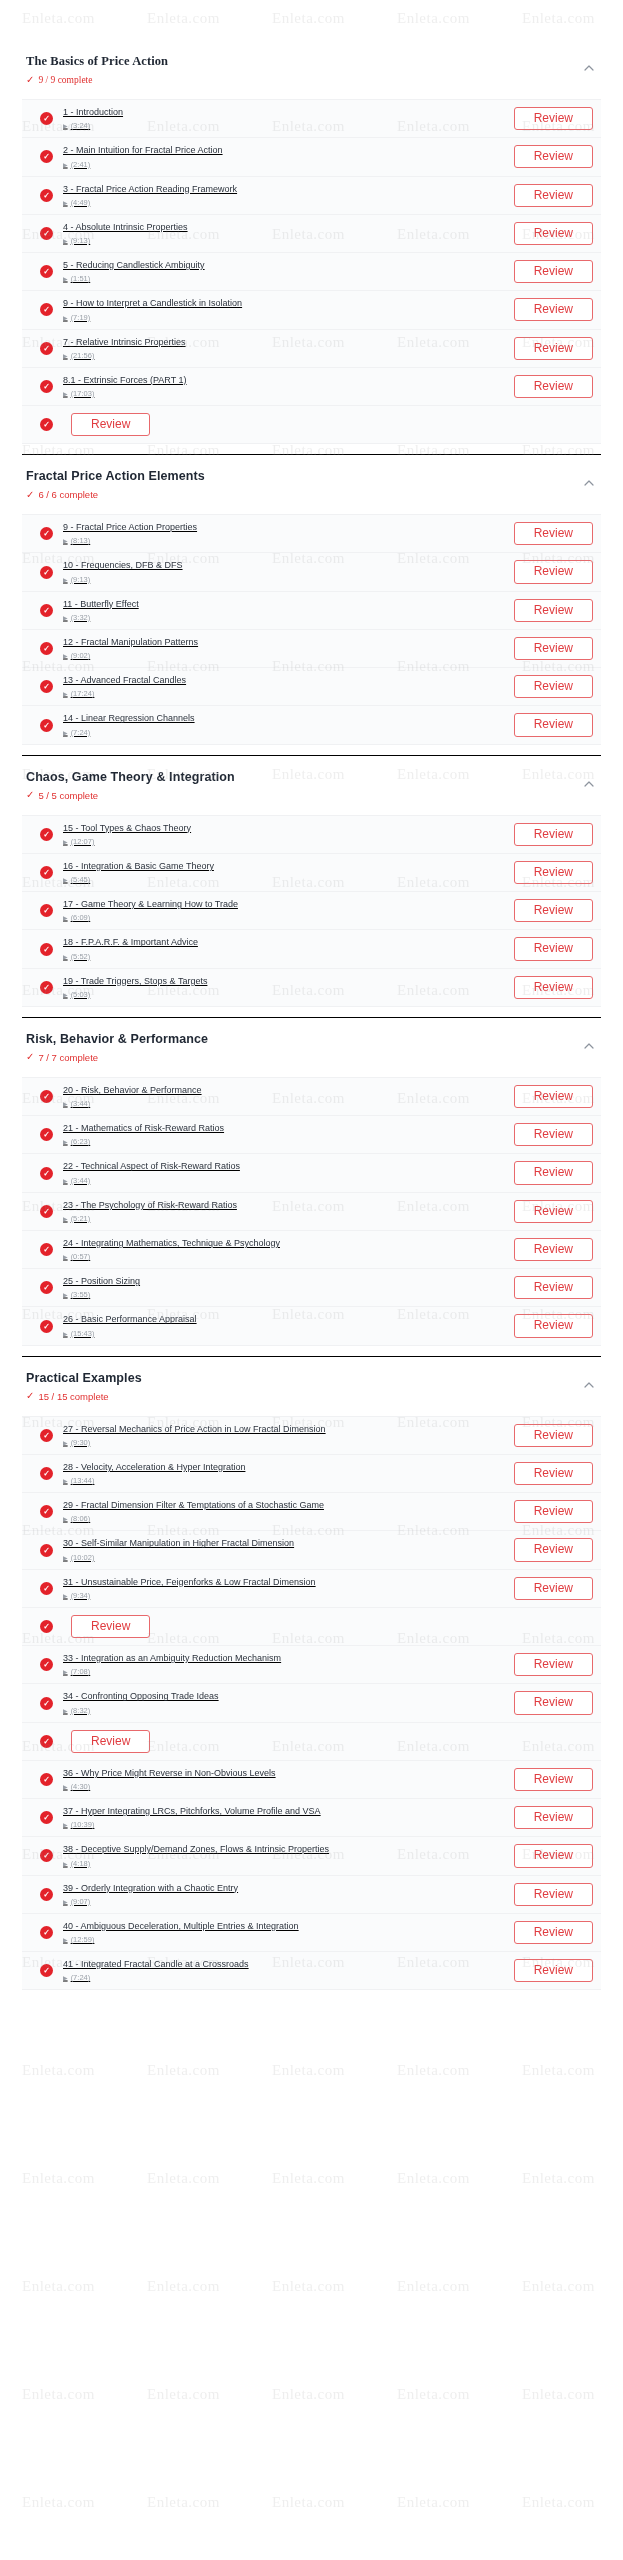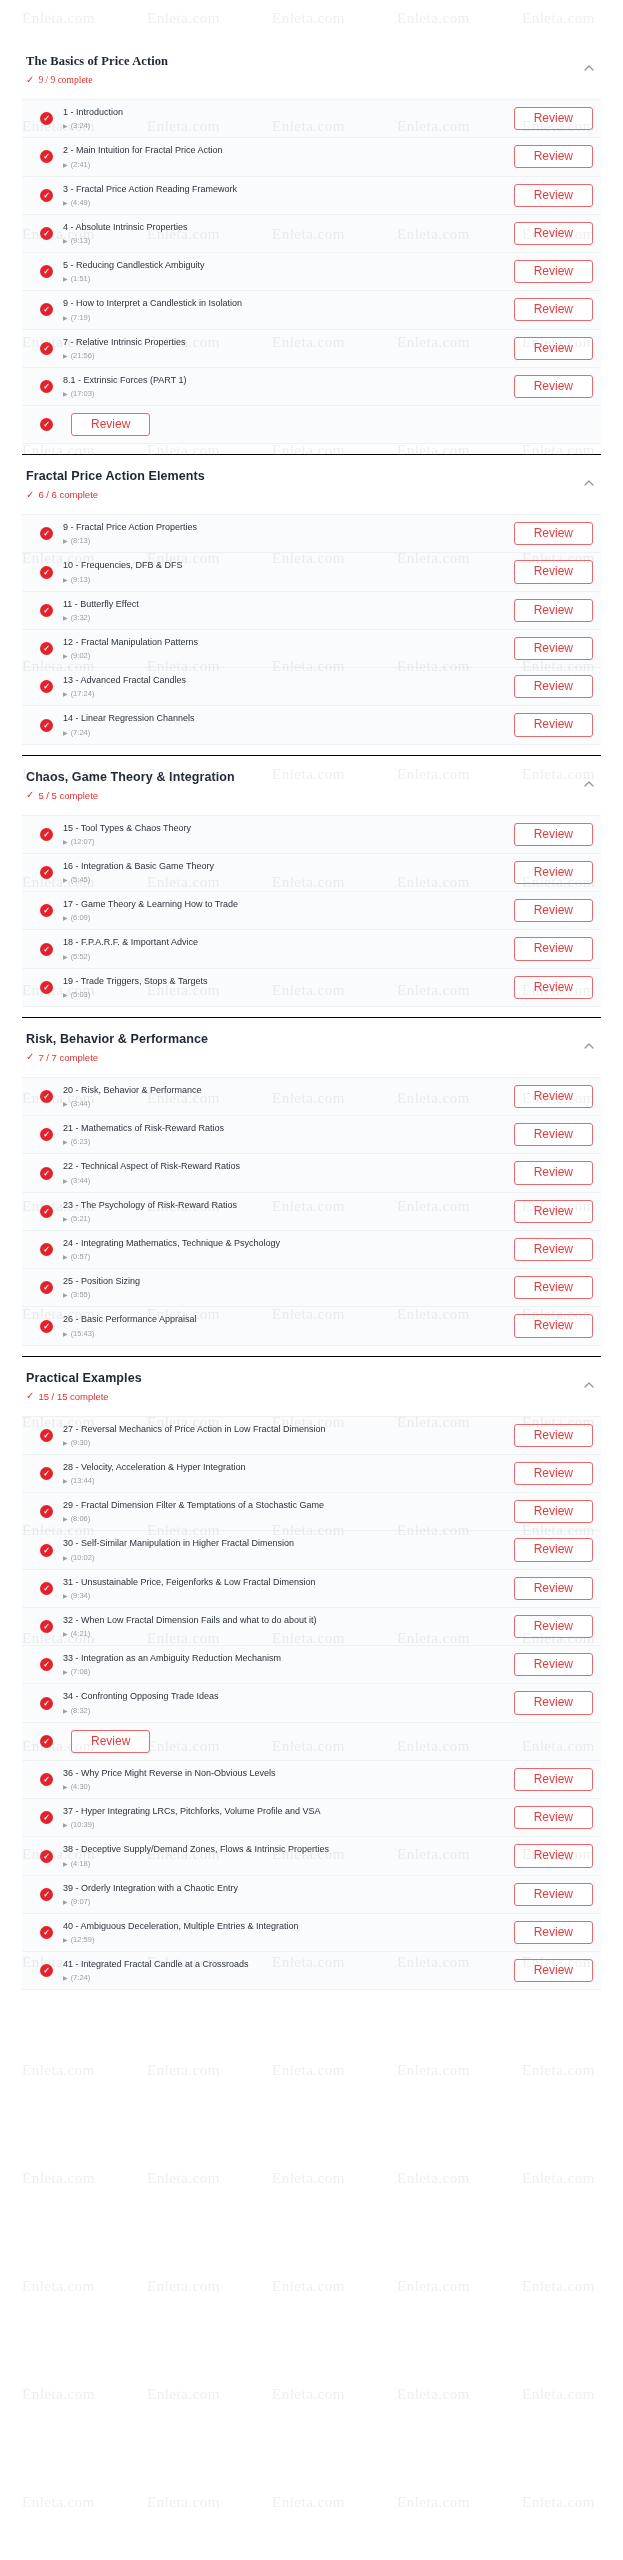--- a/index.html
+++ b/index.html
@@ -95,20 +95,21 @@
     color: #fff;
     font-size: 8px;
     line-height: 13px;
     text-align: center;
     margin-right: 10px;
     font-weight: bold;
   }
   .lesson-body {
     flex: 1 1 auto;
     min-width: 0;
+    text-decoration: underline;
   }
   .lesson-title {
     font-size: 9px;
     color: #2b323c;
     line-height: 1.25;
     white-space: nowrap;
     overflow: hidden;
     text-overflow: ellipsis;
   }
   .lesson-meta {
@@ -684,27 +685,20 @@
             <div class="lesson-title">31 - Unsustainable Price, Feigenforks &amp; Low Fractal Dimension</div>
             <div class="lesson-meta">
               <span class="play-glyph">▶</span>
               <span>(9:34)</span>
             </div>
           </div>
           <button class="review-btn">Review</button>
         </div>
         <div class="lesson">
           <span class="status-icon">✓</span>
-          <div class="lesson-body">
-            <div class="lesson-title">32 - When Low Fractal Dimension Fails and what to do about it)</div>
-            <div class="lesson-meta">
-              <span class="play-glyph">▶</span>
-              <span>(4:21)</span>
-            </div>
-          </div>
           <button class="review-btn">Review</button>
         </div>
         <div class="lesson">
           <span class="status-icon">✓</span>
           <div class="lesson-body">
             <div class="lesson-title">33 - Integration as an Ambiguity Reduction Mechanism</div>
             <div class="lesson-meta">
               <span class="play-glyph">▶</span>
               <span>(7:08)</span>
             </div>

